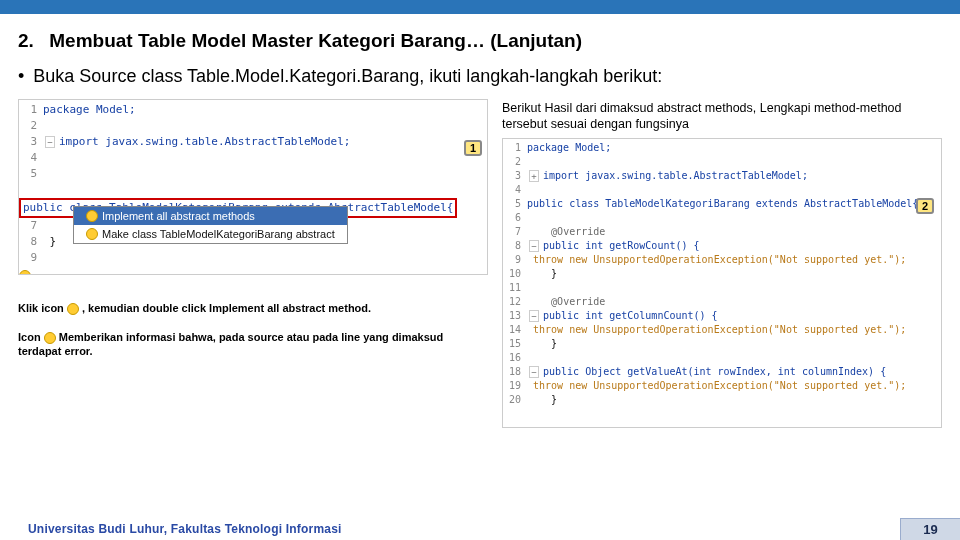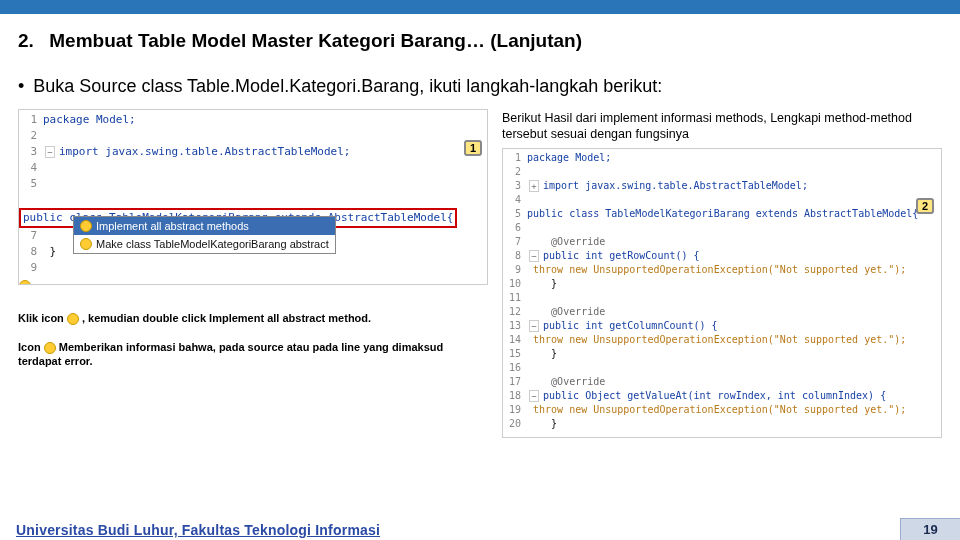--- a/index.html
+++ b/index.html
@@ -6,21 +6,21 @@
   body {
     width: 960px; height: 540px;
     font-family: Arial, Helvetica, sans-serif;
     background: #fff;
     position: relative;
     font-size: 13px;
     color: #000;
   }
   .topbar { height: 14px; background: #2a74b8; }
   .content { padding: 16px 18px 0 18px; }
-  h2.title { font-size: 19px; font-weight: bold; margin-bottom: 24px; }
+  h2.title { font-size: 19px; font-weight: bold; margin-bottom: 14px; }
   .num { display:inline-block; width:26px; }
   .bullet-line { font-size: 18px; margin-bottom: 12px; }
   .bullet-line .dot { font-size: 18px; margin-right: 4px; }
   .cols { display:flex; gap:14px; }
   .col-left { width: 470px; }
   .col-right { flex:1; }
   .code1 {
     border:1px solid #ccc; background:#fff; padding:2px 4px 2px 0;
     font-family: "DejaVu Sans Mono","Consolas",monospace;
     font-size: 11px; line-height: 16px; color:#111;
@@ -28,21 +28,21 @@
   }
   .code1 .ln { display:inline-block; width:18px; text-align:right; color:#888; margin-right:6px; }
   .fold { display:inline-block; width:10px; text-align:center; color:#777; border:1px solid #ccc; font-size:9px; line-height:10px; margin:0 4px 0 2px; }
   .kw { color:#1842a5; }
   .redbox { border:2px solid #c00; display:inline-block; padding:0 2px; }
   .popup {
     position:absolute; left:54px; top:106px;
     background:#fff; border:1px solid #888;
     font-family: Arial,sans-serif; font-size:11px;
   }
-  .popup .item { padding:1px 6px; display:flex; align-items:center; gap:4px; }
+  .popup .item { padding:1px 12px; display:flex; align-items:center; gap:4px; }
   .popup .sel { background:#3b6db3; color:#fff; }
   .bulb-sm { width:12px; height:12px; background:#ffcc33; border-radius:50%; display:inline-block; border:1px solid #c99a00; }
   .gutter-bulb { position:absolute; left:0; top:88px; }
   .badge {
     width:18px; height:16px; border:2px solid #888; background:#ffe680;
     border-radius:3px; display:inline-flex; align-items:center; justify-content:center;
     font-size:11px; font-weight:bold; color:#000;
   }
   .badge-pos1 { position:absolute; left:464px; top:140px; }
   .badge-pos2 { position:absolute; right:26px; top:198px; }
@@ -54,23 +54,22 @@
     filter: blur(0.3px);
   }
   .code2 .ln { display:inline-block; width:18px; text-align:right; color:#888; margin-right:6px; }
   .ann { color:#6a6a6a; }
   .str { color:#b97a1a; }
   .left-notes { font-size:11px; line-height:1.3; margin-top:26px; }
   .left-notes b { font-weight:bold; }
   .inline-bulb { width:12px; height:12px; vertical-align:middle; }
   .footer-left {
     position:absolute; left:0; bottom:0; height:22px;
-    padding:4px 16px; font-size:14px; color:#2a4aa5; font-weight:bold;
+    padding:4px 28px; font-size:12px; color:#2a4aa5; font-weight:bold;
     letter-spacing:0.2px;
-    text-decoration:underline;
   }
   .footer-right {
     position:absolute; right:0; bottom:0; width:60px; height:22px;
     background:#cfd8e6; border-top:1px solid #9aaccd; border-left:1px solid #9aaccd;
     display:flex; align-items:center; justify-content:center;
     font-size:13px; font-weight:bold; color:#1a2a50;
   }
 </style>
 </head>
 <body>
@@ -128,39 +127,38 @@
         <br>
         <p>
           <b>Icon </b>
           <span class="bulb-sm inline-bulb"></span>
           <b>  Memberikan informasi bahwa, pada source atau pada line yang dimaksud terdapat error.</b>
         </p>
       </div>
     </div>
 
     <div class="col-right">
-      <p class="right-intro">Berikut Hasil dari implement informasi methods, Lengkapi method-method tersebut sesuai dengan fungsinya</p>
+      <p class="right-intro">Berikut Hasil dari dimaksud abstract methods, Lengkapi method-method tersebut sesuai dengan fungsinya</p>
       <div class="code2">
         <div><span class="ln">1</span><span class="kw">package Model;</span></div>
         <div><span class="ln">2</span></div>
         <div><span class="ln">3</span><span class="fold">+</span><span class="kw">import javax.swing.table.AbstractTableModel;</span></div>
         <div><span class="ln">4</span></div>
         <div><span class="ln">5</span><span class="kw">public class TableModelKategoriBarang extends AbstractTableModel{</span></div>
         <div><span class="ln">6</span></div>
         <div><span class="ln">7</span>&nbsp;&nbsp;&nbsp;&nbsp;<span class="ann">@Override</span></div>
         <div><span class="ln">8</span><span class="fold">−</span><span class="kw">public int getRowCount() {</span></div>
         <div><span class="ln">9</span><span class="str">    throw new UnsupportedOperationException("Not supported yet.");</span></div>
         <div><span class="ln">10</span>&nbsp;&nbsp;&nbsp;&nbsp;}</div>
         <div><span class="ln">11</span></div>
         <div><span class="ln">12</span>&nbsp;&nbsp;&nbsp;&nbsp;<span class="ann">@Override</span></div>
         <div><span class="ln">13</span><span class="fold">−</span><span class="kw">public int getColumnCount() {</span></div>
         <div><span class="ln">14</span><span class="str">    throw new UnsupportedOperationException("Not supported yet.");</span></div>
         <div><span class="ln">15</span>&nbsp;&nbsp;&nbsp;&nbsp;}</div>
         <div><span class="ln">16</span></div>
-        <div><span class="ln">17</span>&nbsp;&nbsp;&nbsp;&nbsp;<span class="ann">@Override</span></div>
         <div><span class="ln">18</span><span class="fold">−</span><span class="kw">public Object getValueAt(int rowIndex, int columnIndex) {</span></div>
         <div><span class="ln">19</span><span class="str">    throw new UnsupportedOperationException("Not supported yet.");</span></div>
         <div><span class="ln">20</span>&nbsp;&nbsp;&nbsp;&nbsp;}</div>
       </div>
     </div>
   </div>
 
 </div>
 
 <div class="badge badge-pos1">

